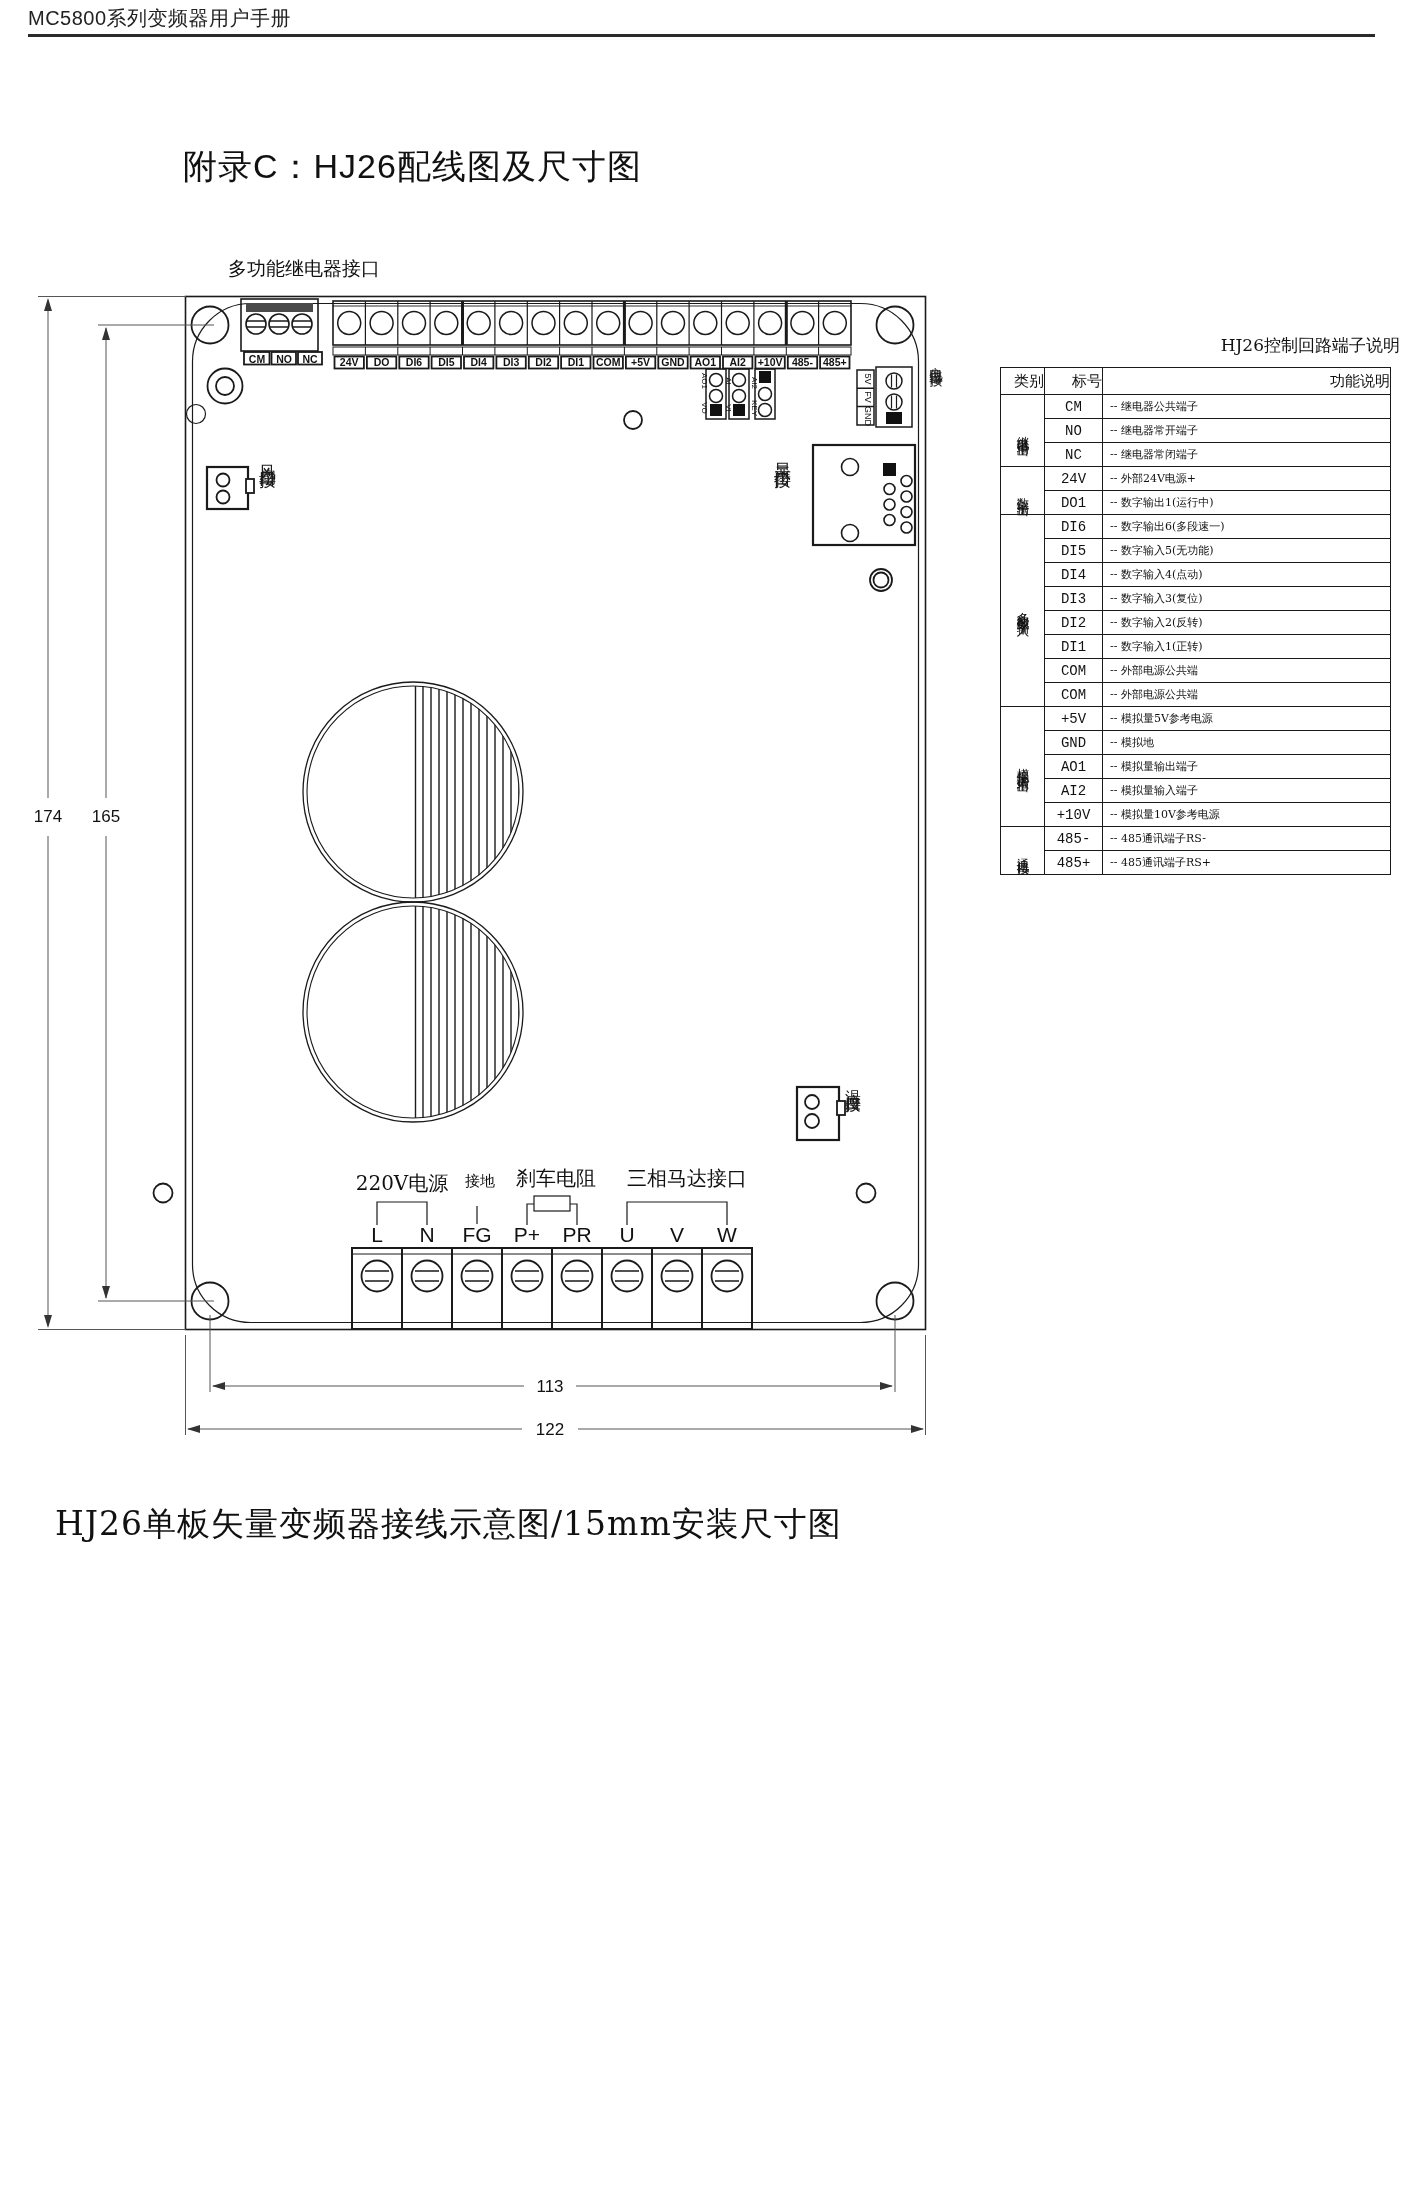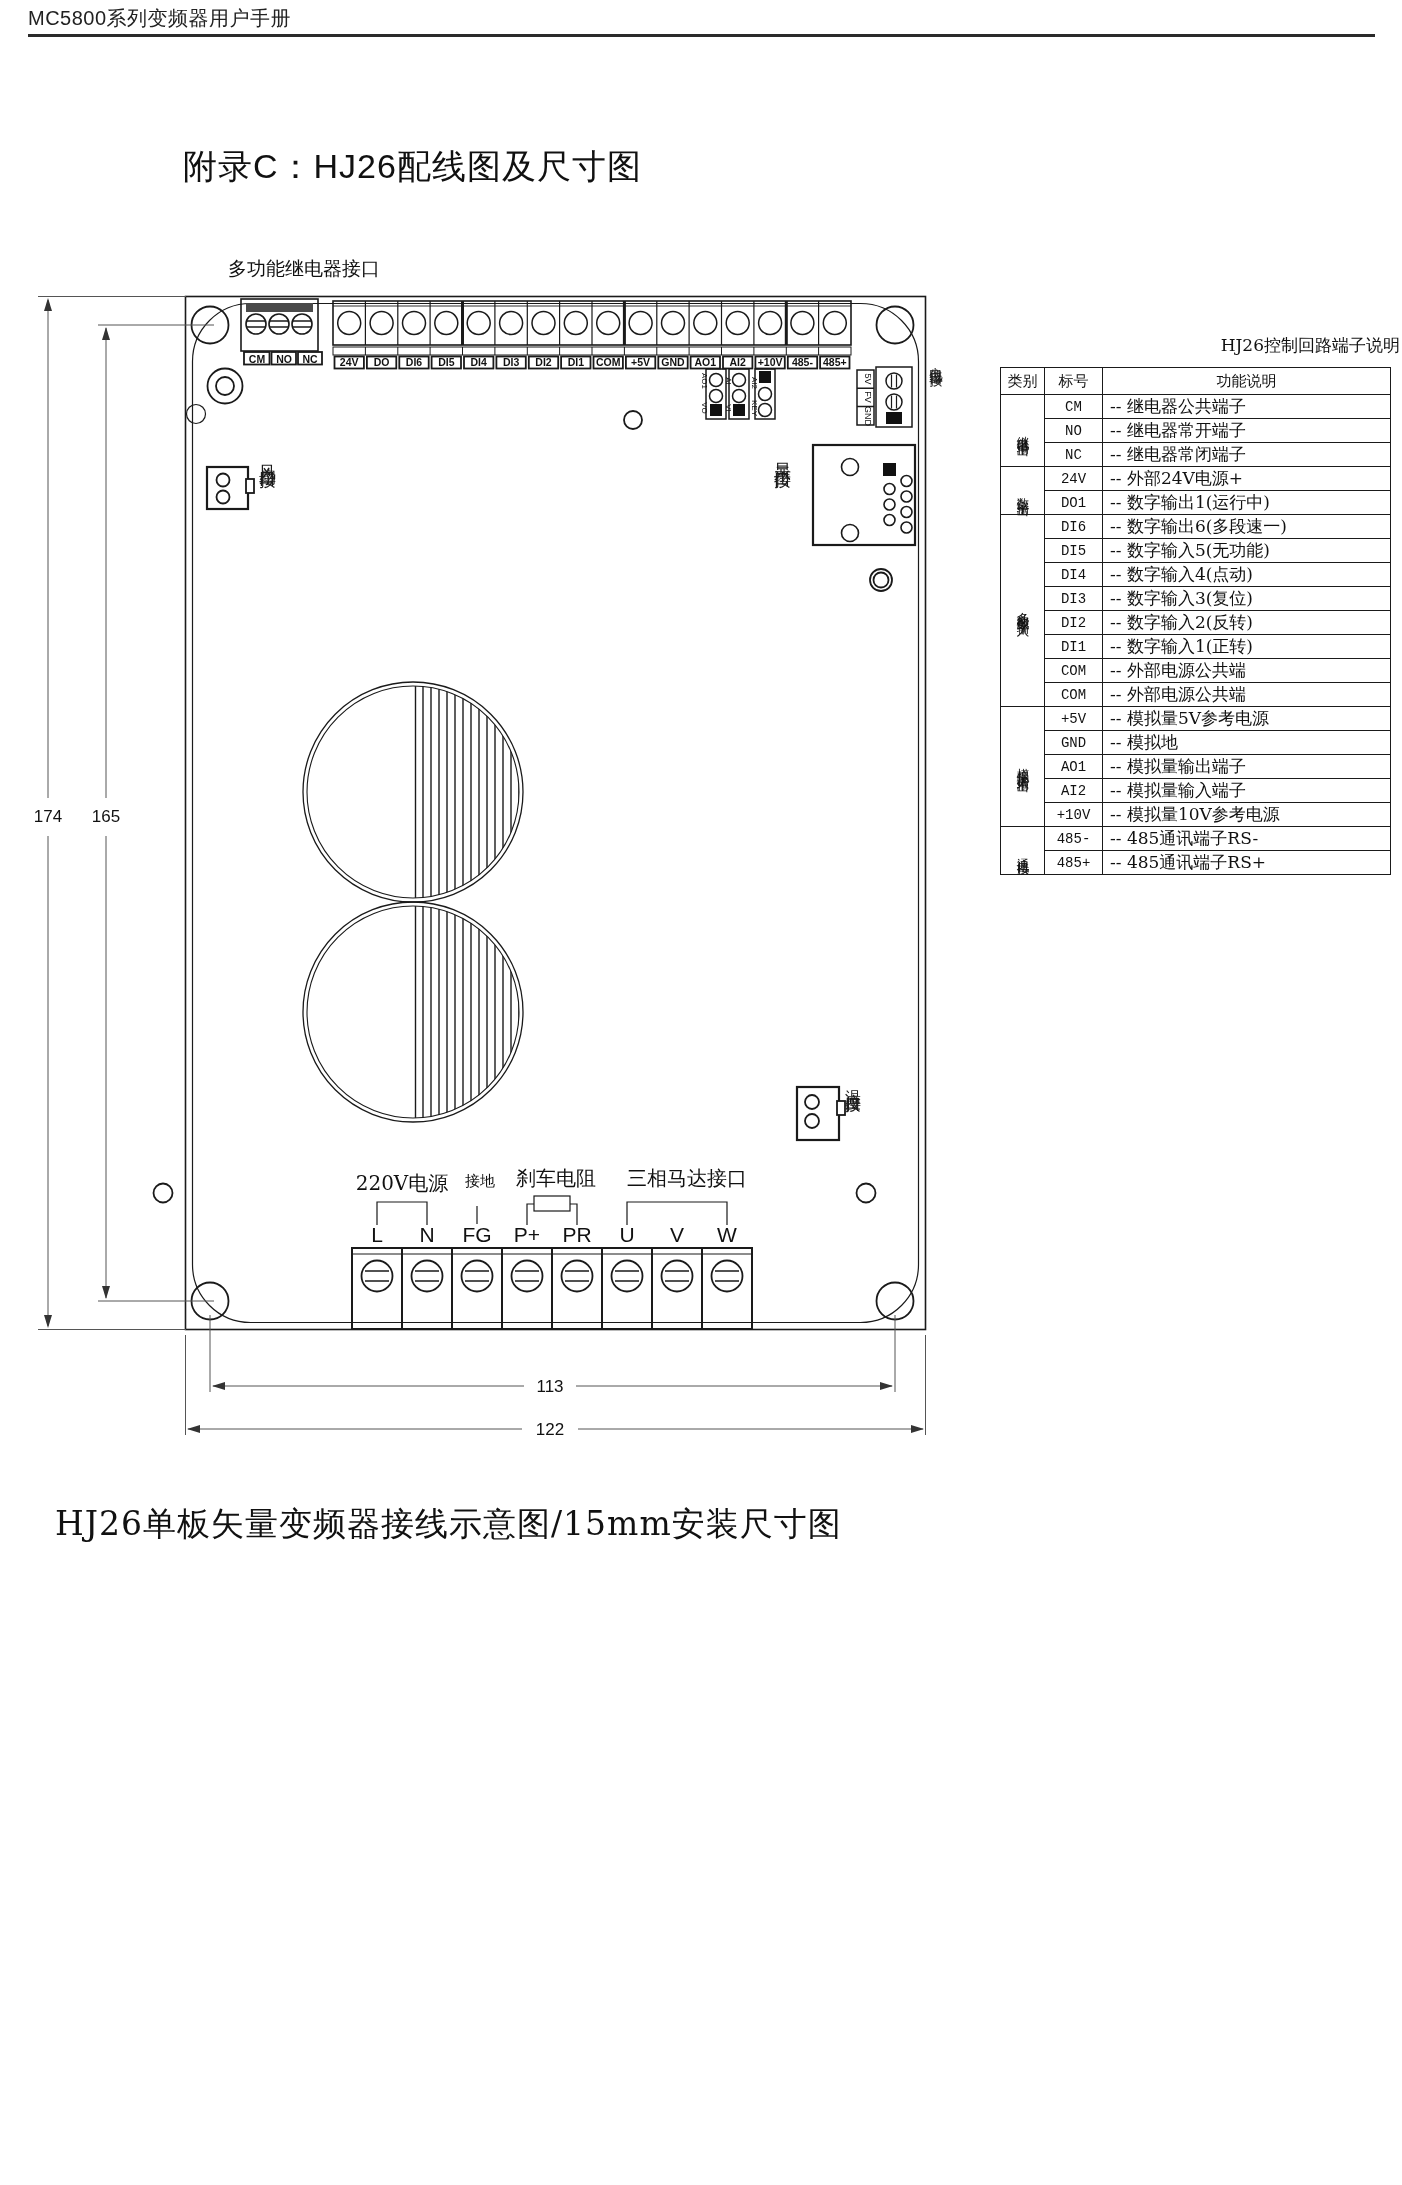--- a/index.html
+++ b/index.html
@@ -17,23 +17,23 @@
             font-family:"DejaVu Serif","Liberation Serif",serif; color:#1a1a1a; line-height:1; }
   .vlabel.fan     { left:259px; top:451px;  font-size:17px; letter-spacing:3px; }
   .vlabel.display { left:774px; top:449px;  font-size:17px; letter-spacing:4px; }
   .vlabel.pot     { left:929px; top:356px;  font-size:13.5px; letter-spacing:2px; }
   .vlabel.temp    { left:845px; top:1077px; font-size:16px; letter-spacing:3px; }
 
   .table-wrap { position:absolute; left:1000px; top:334px; width:400px; }
   .table-title { font-family:"DejaVu Serif","Liberation Serif",serif; font-size:17px; color:#111; margin:0 0 10px 2px;text-align:right; }
   table.termtable { border-collapse:collapse; table-layout:fixed; }
   .termtable th, .termtable td { border:1px solid #1a1a1a; padding:0; color:#111; }
-  .termtable th { font-family:"DejaVu Serif","Liberation Serif",serif; font-size:15px; font-weight:normal; height:26px; text-align:center; }
+  .termtable th { font-family:"DejaVu Serif","Liberation Serif",serif; font-size:15px; font-weight:normal; height:26px; text-align:right; }
   .termtable td.code { font-family:"Liberation Mono","DejaVu Sans Mono",monospace; font-size:14px; text-align:center; }
-  .termtable td.func { font-family:"DejaVu Serif","Liberation Serif",serif; font-size:17px; text-align:left; padding-left:7px; white-space:nowrap; overflow:visible; }
+  .termtable td.func { font-family:"DejaVu Serif","Liberation Serif",serif; font-size:11px; text-align:left; padding-left:7px; white-space:nowrap; overflow:visible; }
   .termtable td.cat  { text-align:center; vertical-align:middle; }
   .termtable td.cat span { display:inline-block; writing-mode:vertical-rl; text-orientation:upright;
         font-family:"DejaVu Serif","Liberation Serif",serif; font-size:12.5px; letter-spacing:2px; }
   .termtable tr { height:24px; }
   .col-cat  { width:44px; }
   .col-code { width:58px; }
   .col-func { width:288px; }
 
   .caption { position:absolute; left:55px; top:1502px; font-family:"DejaVu Serif","Liberation Serif",serif;
              font-size:33px; color:#111; letter-spacing:1px; }

